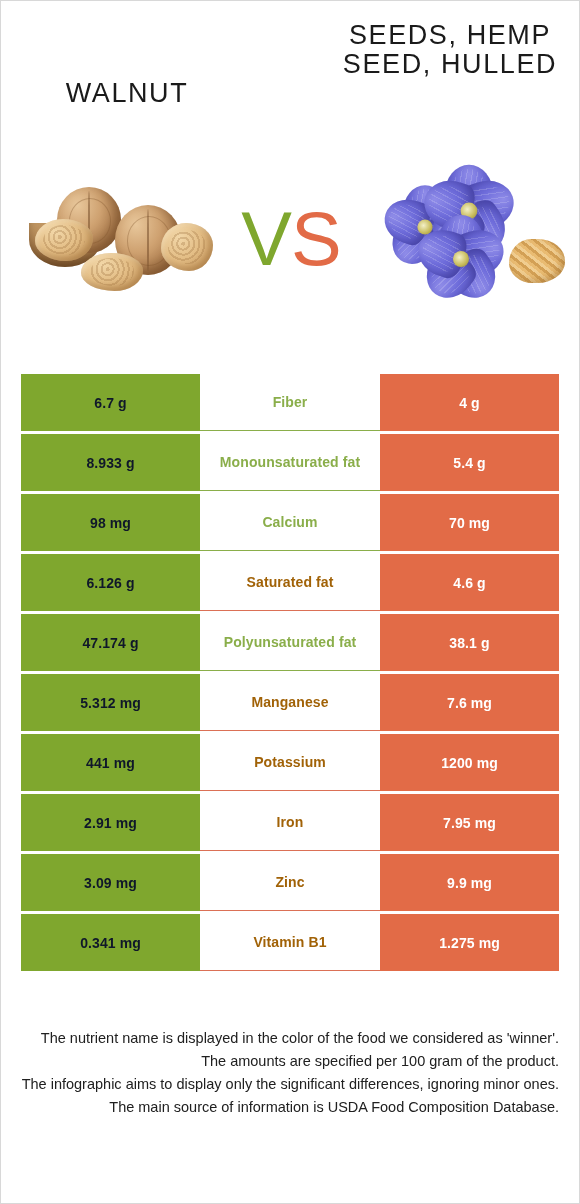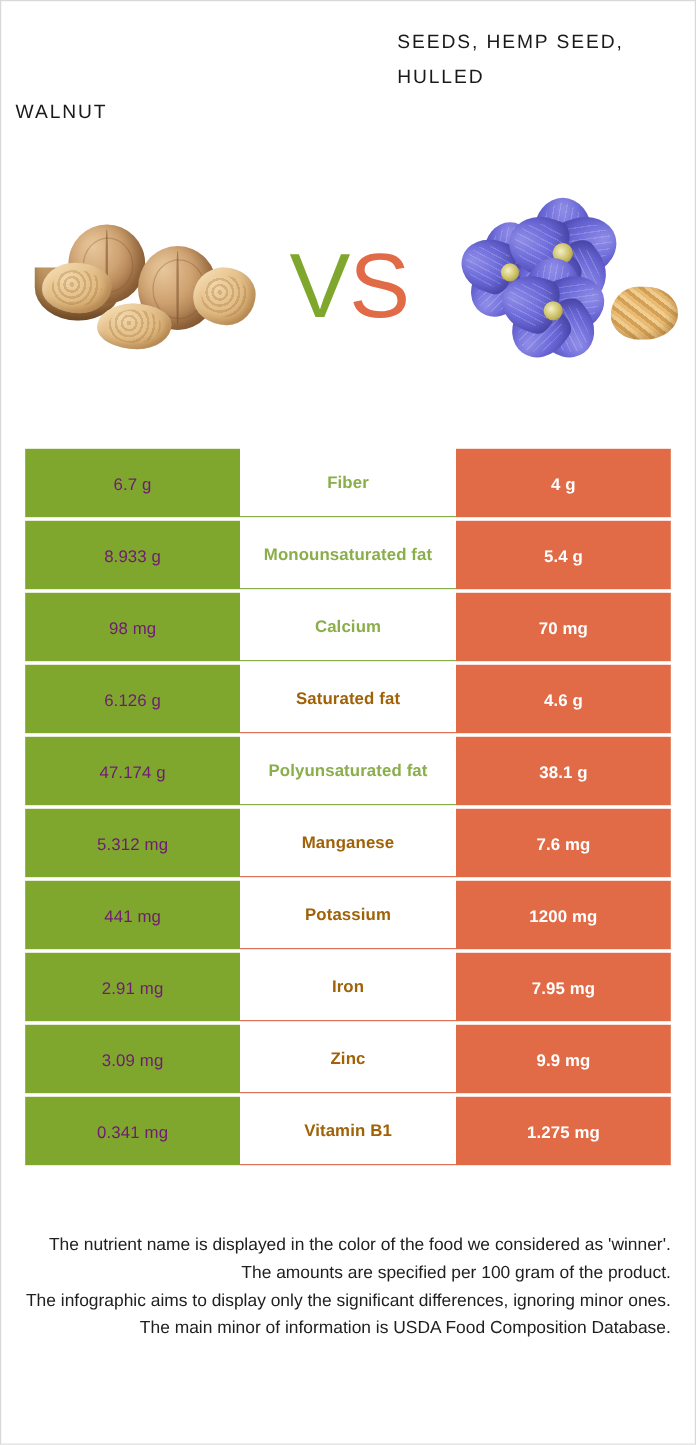--- a/index.html
+++ b/index.html
@@ -21,23 +21,24 @@
   
   .titles {
     position: absolute;
     top: 0;
     left: 0;
     width: 580px;
     height: 150px;
   }
   .title {
     position: absolute;
+    text-align: center;
     font-family: "Liberation Sans", "DejaVu Sans", sans-serif;
     font-weight: 300;
-    font-size: 16px;
+    font-size: 27px;
     letter-spacing: 1.6px;
     color: #1a1a1a;
     line-height: 29px;
     -webkit-text-stroke: 0.01px transparent;
     text-transform: uppercase;
   }
   .title-left {
     left: 12px;
     width: 228px;
     top: 78px;
@@ -209,22 +210,22 @@
     align-items: center;
     justify-content: center;
     box-sizing: border-box;
     font-family: "Liberation Sans", "DejaVu Sans", sans-serif;
     font-size: 14px;
     letter-spacing: .1px;
   }
   .cell-left {
     width: 179px;
     background: #7FA72E;
-    color: #701a75;
-    font-weight: 400;
+    color: #0f172a;
+    font-weight: 700;
   }
   .cell-mid {
     width: 180px;
     background: #ffffff;
     font-weight: 700;
     font-size: 14px;
   }
   .cell-right {
     width: 179px;
     background: #E26B47;
@@ -360,16 +361,16 @@
         <div class="cell cell-left">0.341 mg</div>
         <div class="cell cell-mid">Vitamin B1</div>
         <div class="cell cell-right">1.275 mg</div>
       </div>
     </div>
 
   <div class="footer">
     <p>The nutrient name is displayed in the color of the food we considered as 'winner'.</p>
     <p>The amounts are specified per 100 gram of the product.</p>
     <p>The infographic aims to display only the significant differences, ignoring minor ones.</p>
-    <p>The main minor of information is USDA Food Composition Database.</p>
+    <p>The main source of information is USDA Food Composition Database.</p>
   </div>
 
 </div>
 
 </body></html>

